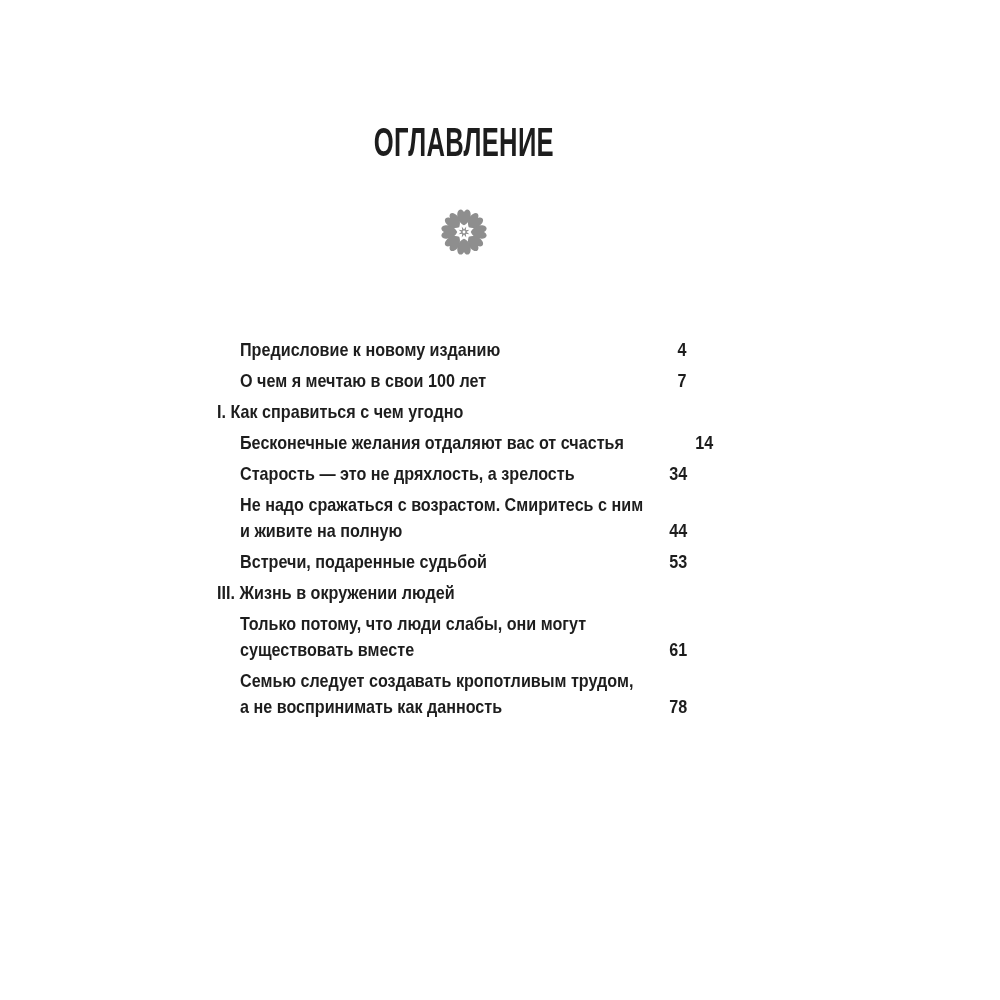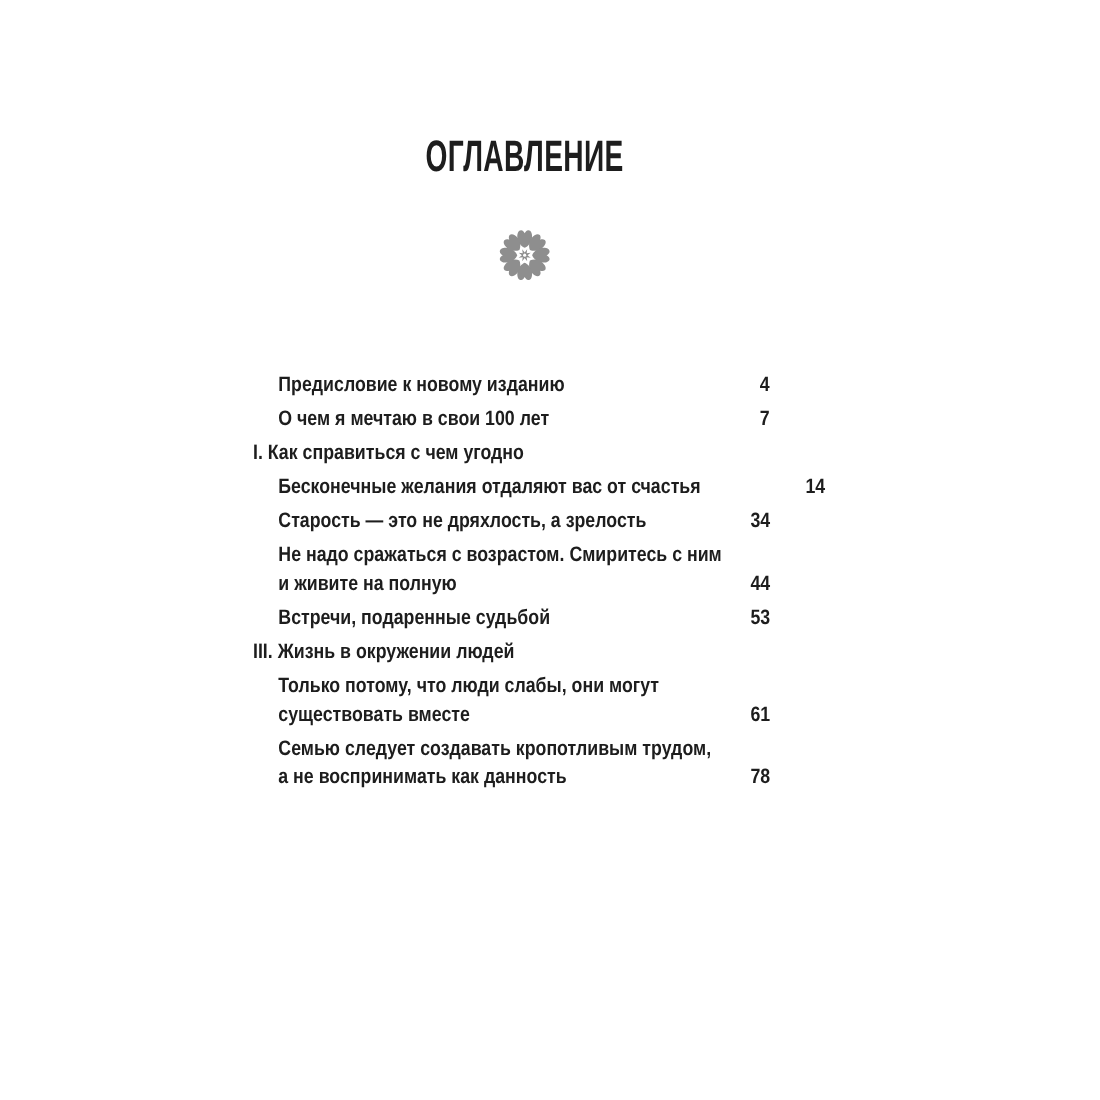--- a/index.html
+++ b/index.html
@@ -16,21 +16,21 @@
     position: relative;
     overflow: hidden;
   }
   .page {
     position: absolute;
     inset: 0;
     background: #ffffff;
   }
   .content {
     position: absolute;
-    left: 230px;
+    left: 217px;
     top: 123px;
     width: 470px;
   }
   
   .title-wrap {
     text-align: center;
     padding-left: 23px;
     height: 38px;
     line-height: 38px;
     margin-bottom: 44px;
@@ -64,21 +64,20 @@
   .toc-entry {
     margin-bottom: 5px;
   }
   .toc-entry {
     padding-left: 23px;
   }
   .entry-line {
     display: flex;
     justify-content: space-between;
     align-items: baseline;
-    gap: 24px;
   }
   .ctext {
     display: inline-block;
     white-space: nowrap;
     transform: scaleX(0.85);
     transform-origin: 0 50%;
   }
   .page-num {
     display: inline-block;
     white-space: nowrap;

